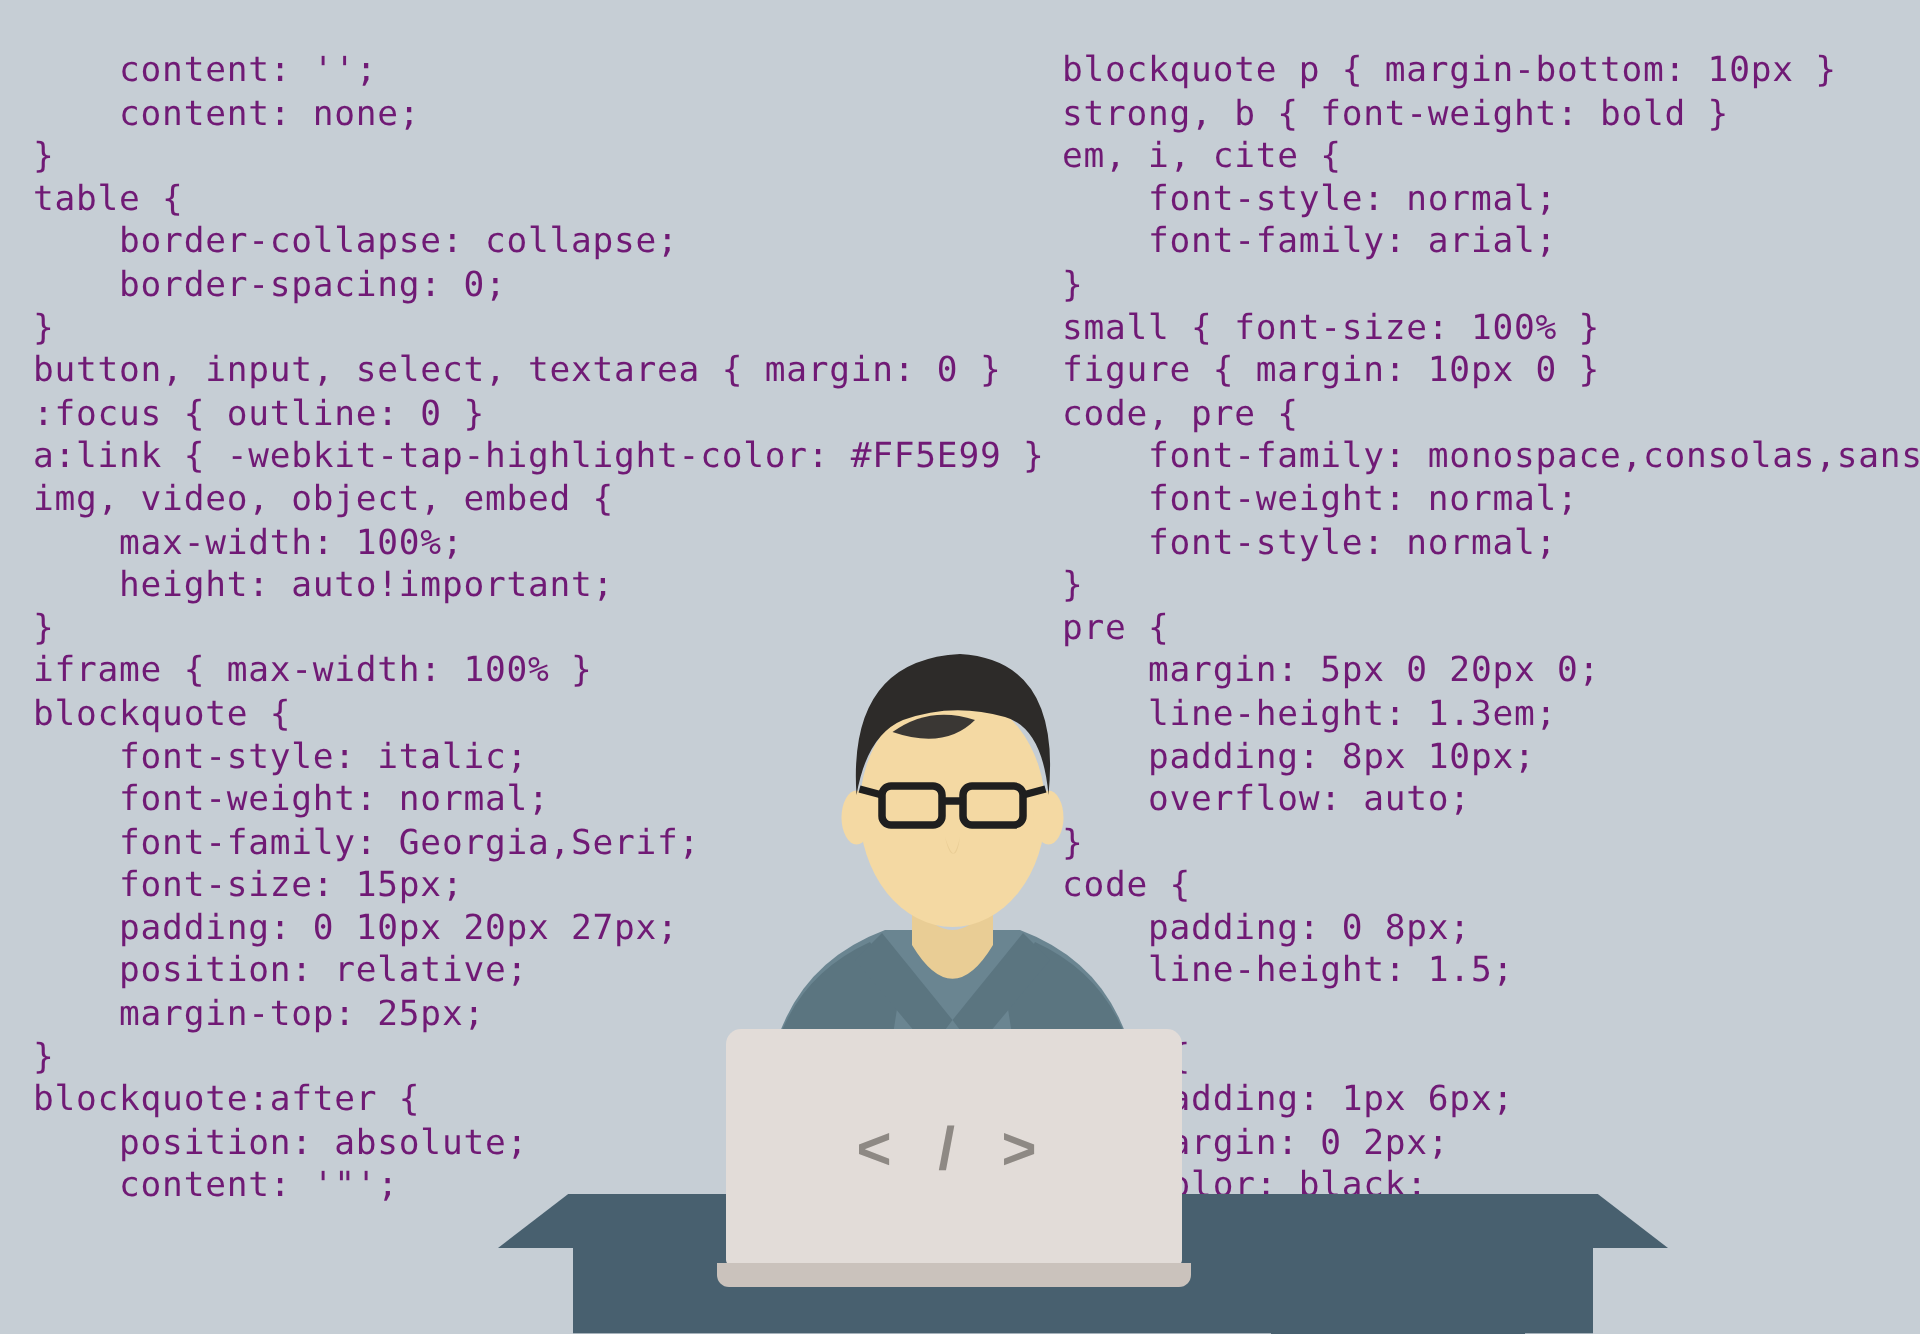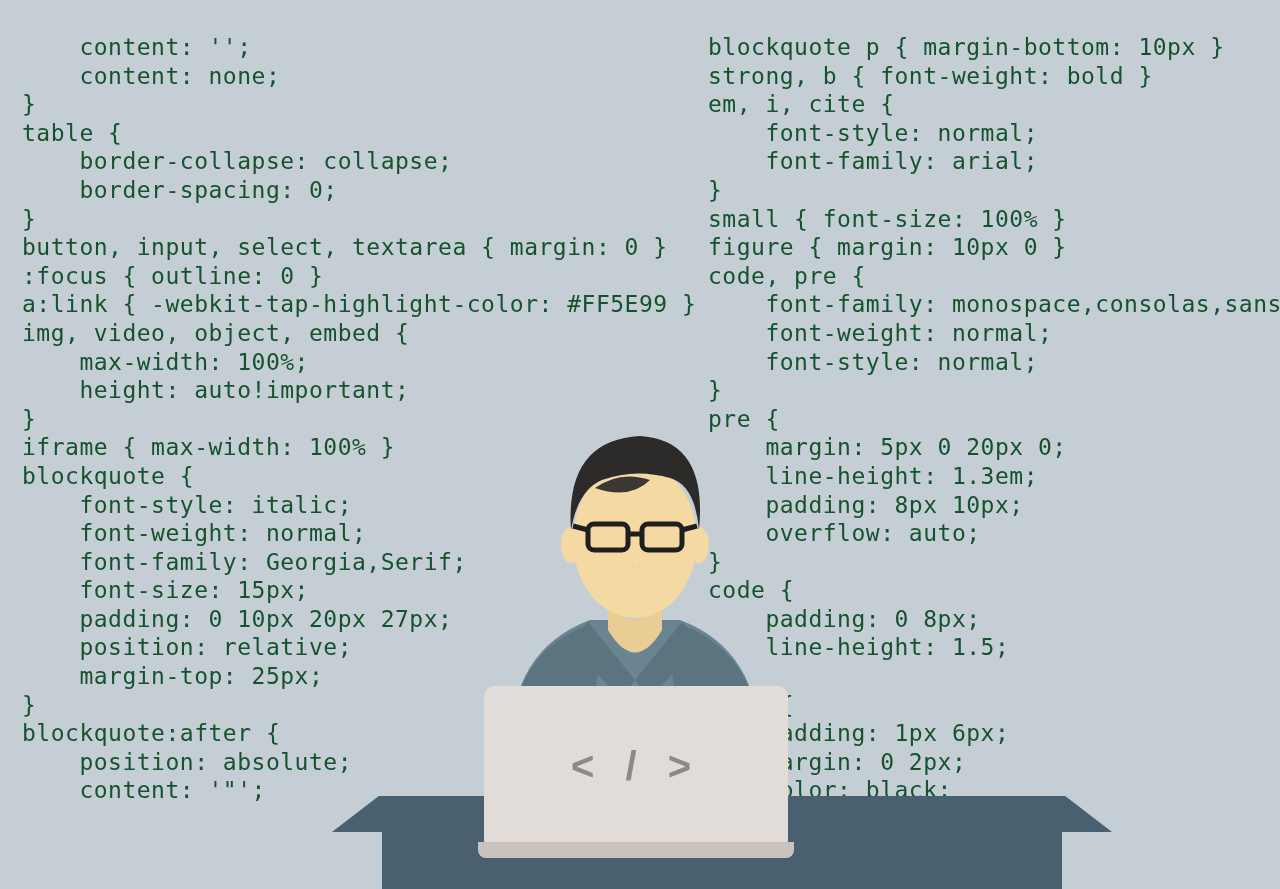--- a/index.html
+++ b/index.html
@@ -12,21 +12,21 @@
     font-family: "Helvetica Neue", Arial, sans-serif;
   }
   .stage {
     position: relative;
     width: 1280px;
     height: 889px;
   }
   .code-col {
     position: absolute;
     top: 10px;
-    color: #14532d;
+    color: #701a75;
     font-size: 23px;
     line-height: 28.6px;
     font-weight: 400;
     letter-spacing: 0.5px;
     white-space: pre;
     font-stretch: semi-condensed;
   }
   .code-col.left  { left: 22px;  width: 610px; }
   .code-col.right { left: 688px; width: 620px; margin-left: 20px; }
 

